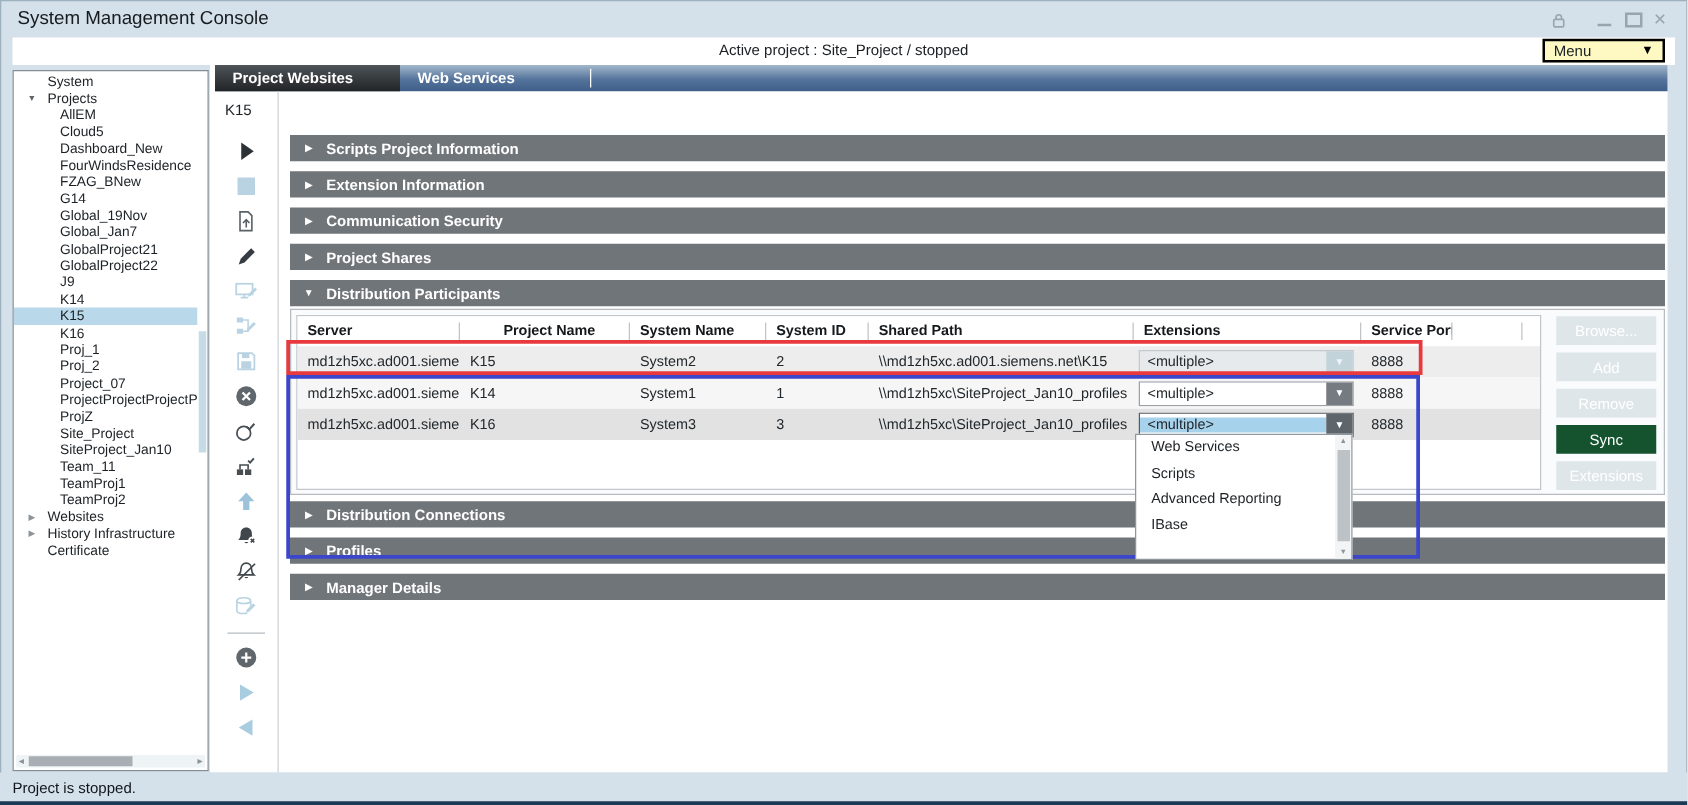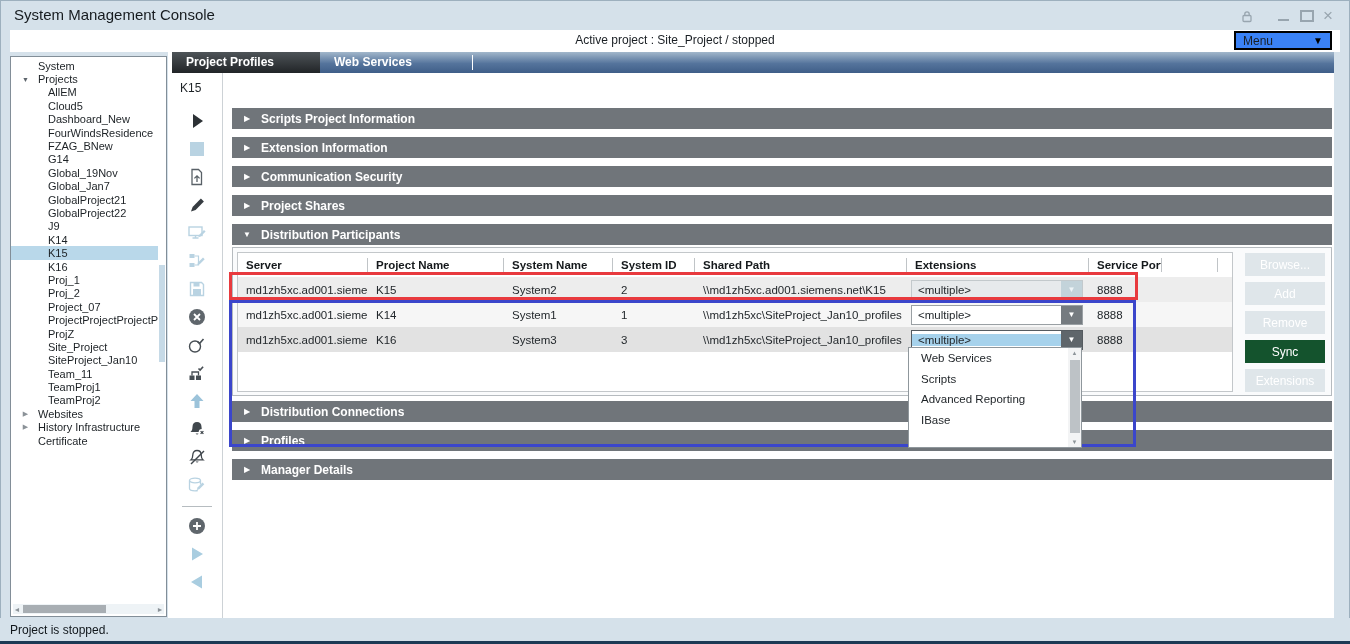--- a/index.html
+++ b/index.html
@@ -11,21 +11,21 @@
   .win-ctrl{position:absolute;top:8px;width:18px;height:16px;display:flex;align-items:center;justify-content:center;color:#98a5af;}
   .ctrl-lock{left:1238px;}
   .ctrl-min{left:1274px;}
   .ctrl-max{left:1298px;}
   .ctrl-close{left:1319px;font-size:17px;line-height:16px;}
   .min-bar{width:11px;height:2px;background:#98a5af;margin-top:8px;}
   .max-box{width:10px;height:8px;border:2px solid #98a5af;}
   
   .topbar{position:absolute;left:10px;top:30px;width:1330px;height:22px;background:#fff;}
   .topbar-text{position:absolute;left:0;right:0;top:3px;text-align:center;font-size:12px;color:#1a1f24;}
-  .menu-btn{position:absolute;right:8px;top:1px;width:98px;height:19px;border:2px solid #000;background:#3b82f6;
+  .menu-btn{position:absolute;right:8px;top:1px;width:98px;height:19px;border:2px solid #000;background:#fef9c3;
             display:flex;align-items:center;justify-content:space-between;padding:0 7px;box-sizing:border-box;font-size:12px;color:#1a1f24;}
   .menu-caret{font-size:10px;color:#000;}
   
   .main-panel{position:absolute;left:168px;top:52px;width:1166px;height:566px;background:#fff;}
   .tabbar{position:absolute;left:172px;top:52px;width:1162px;height:21px;display:flex;
           background:linear-gradient(180deg,#a2b7cb 0%,#55749c 55%,#3f5e88 100%);}
   .tab{height:21px;line-height:21px;color:#fff;font-weight:bold;font-size:12px;padding:0 14px;box-sizing:border-box;}
   .tab.active{width:148px;background:linear-gradient(180deg,#4e5458,#212427);}
   .tab.inactive{width:152px;}
   .tab-sep{width:1px;height:15px;background:#fff;margin-top:3px;}
@@ -122,21 +122,21 @@
     <div class="topbar-text">Active project : Site_Project / stopped</div>
     <div class="menu-btn">
       <span>Menu</span>
       <span class="menu-caret">▼</span>
     </div>
   </div>
 
   <div class="main-panel"></div>
 
   <div class="tabbar">
-    <div class="tab active">Project Profiles</div>
+    <div class="tab active">Project Websites</div>
     <div class="tab inactive">Web Services Settings</div>
     <div class="tab-sep"></div>
   </div>
 
   <div class="proj-label">K15</div>
 
   <div class="tree-panel">
     <div class="tree-list" id="tree-list">
         <div class="tree-item lvl1">
           <span class="tree-arrow"></span>
@@ -374,21 +374,21 @@
       <div class="section" style="top: 459px;">
         <span class="sec-arrow">▶</span>
         <span class="sec-label">Manager Details</span>
       </div>
     </div>
 
   <div class="pbox">
     <div class="table">
       <div class="thead" id="tbl-header">
           <div class="th" style="width: 130px;">Server</div>
-          <div class="th" style="width: 136px;">Project Name</div>
+          <div class="th" style="width: 136px; text-align: center;">Project Name</div>
           <div class="th" style="width: 109px;">System Name</div>
           <div class="th" style="width: 82px;">System ID</div>
           <div class="th" style="width: 212px;">Shared Path</div>
           <div class="th" style="width: 182px;">Extensions</div>
           <div class="th" style="width: 73px;">Service Port</div>
           <div class="th" style="width: 56px;"></div>
         </div>
       <div id="tbl-body">
           <div class="tr row0">
             <div class="td" style="width: 130px;">md1zh5xc.ad001.siemens</div>

